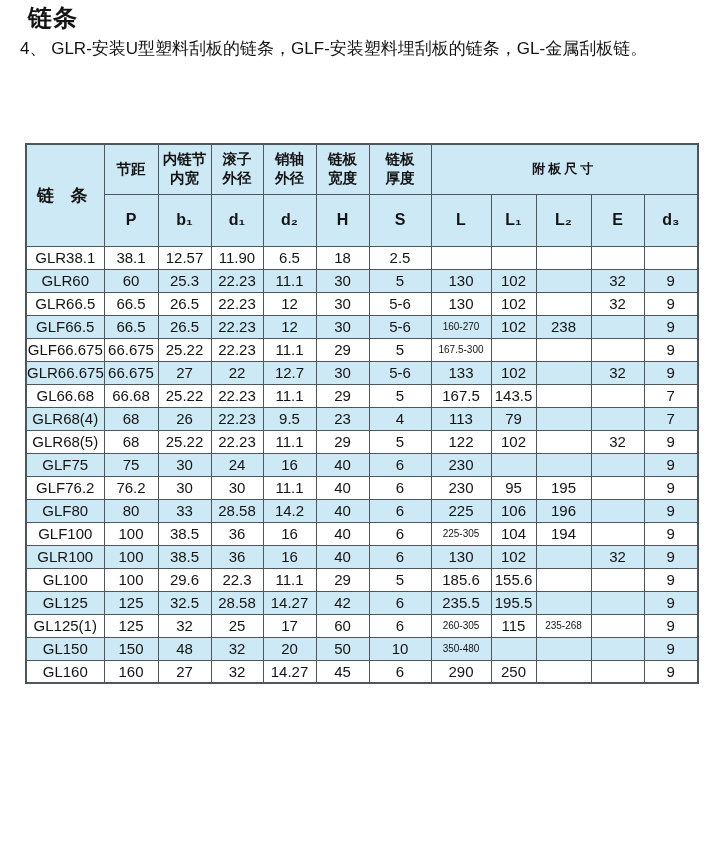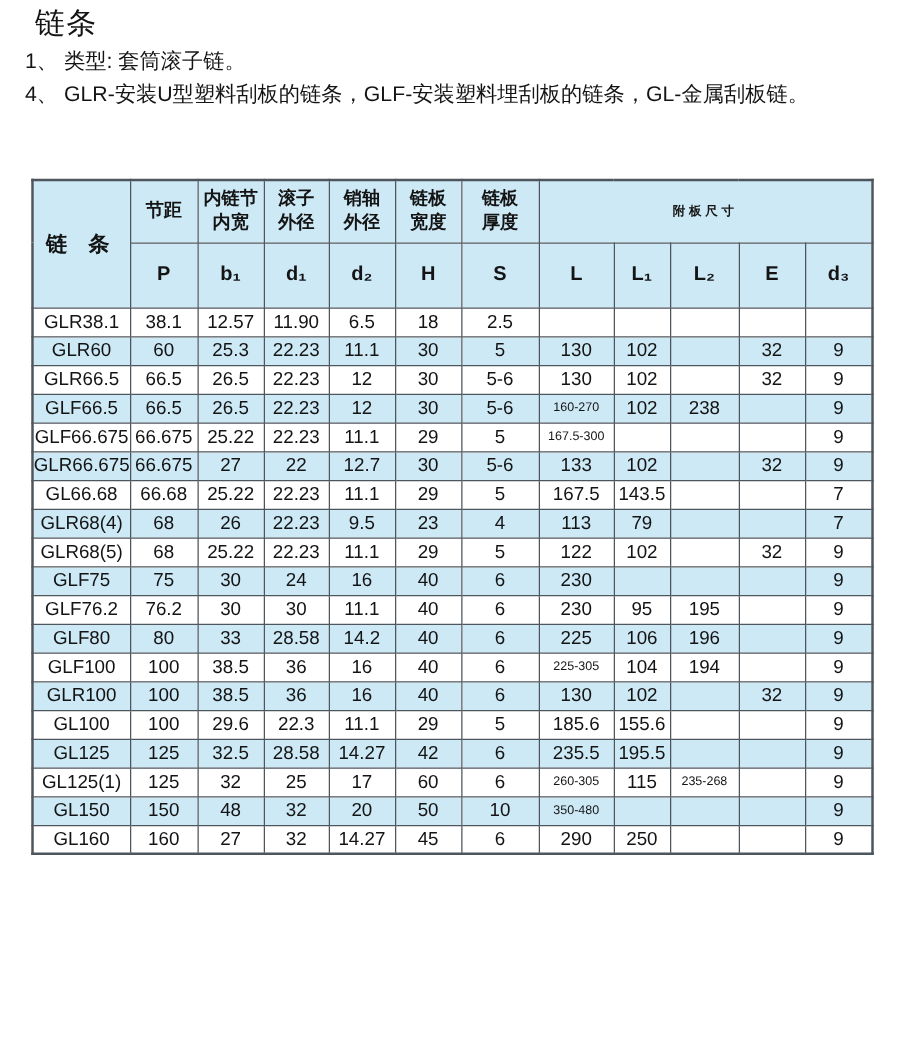--- a/index.html
+++ b/index.html
@@ -3,57 +3,56 @@
 <meta charset="utf-8">
 <style>
   :root { --alt:#cde9f6; --border:#4d565c; --ink:#141414; }
   html,body{margin:0;padding:0;background:#ffffff;}
   #page{
     position:relative;width:720px;height:842px;background:#fff;overflow:hidden;
     font-family:"Liberation Sans","DejaVu Sans",sans-serif;color:var(--ink);
   }
   .doc-title{
     position:absolute;left:28px;top:2px;
-    font-size:24px;font-weight:normal;letter-spacing:1px;
+    font-size:24px;font-weight:bold;letter-spacing:1px;
   }
   .notes{position:absolute;left:20px;top:36px;}
   .note-line{font-size:17px;line-height:26.5px;white-space:nowrap;}
   table.spec{
     position:absolute;left:25px;top:143px;width:672px;
     border-collapse:collapse;table-layout:fixed;
     border:2px solid var(--border);
   }
   .spec th,.spec td{
     border:1px solid var(--border);
     padding:0;margin:0;
     text-align:center;vertical-align:middle;
     white-space:nowrap;overflow:hidden;
   }
   .spec thead th{background:var(--alt);font-weight:bold;}
   .hrow1{height:50px;}
   .hrow2{height:52px;}
   .chain-th{font-size:17px;letter-spacing:6px;}
   .grp .t{font-size:14.5px;line-height:1.3;font-weight:bold;}
   .grp .t:empty{display:none;}
-  .attach-th{font-size:10px;letter-spacing:3px;}
+  .attach-th{font-size:13px;letter-spacing:3px;}
   .sub-row th{font-size:16px;font-weight:normal;}
   .spec tbody tr{height:23px;}
   .spec td{font-size:15px;background:#ffffff;}
   .spec tr.alt td{background:var(--alt);}
   .spec td.small{font-size:10px;}
 </style>
 </head>
 <body>
 
 <div id="page">
 
   <div class="doc-title">链条</div>
 
   <div class="notes">
-    <div class="note-line">1、 类型: 套筒滚子链。</div>
     <div class="note-line">4、 GLR-安装U型塑料刮板的链条，GLF-安装塑料埋刮板的链条，GL-金属刮板链。</div>
   </div>
 
   <table class="spec">
     <colgroup>
       <col style="width:78px">
         <col style="width:54px">
         <col style="width:53px">
       <col style="width:52px">
         <col style="width:53px">

